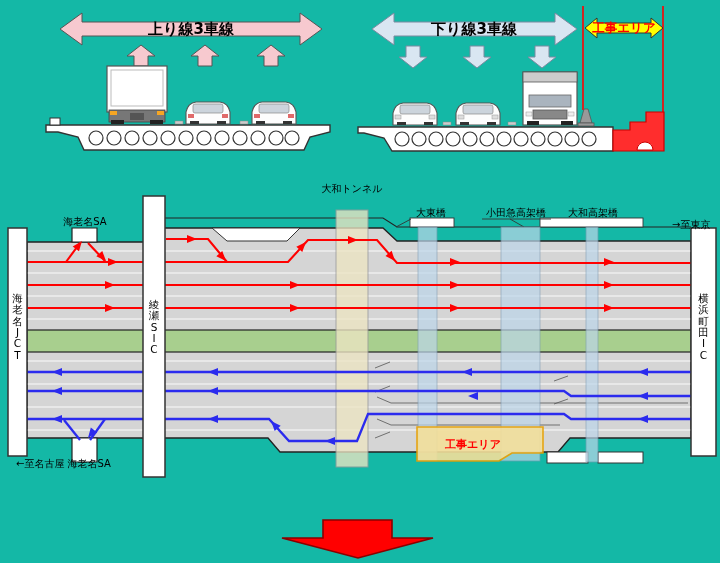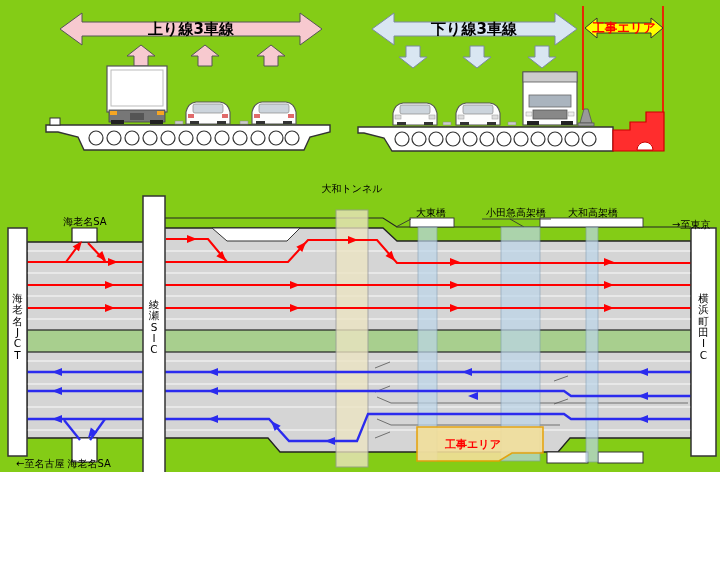--- a/index.html
+++ b/index.html
@@ -1,16 +1,16 @@
 <!DOCTYPE html>
 <html><head>
 <meta charset="utf-8">
 <style>
   html,body{margin:0;padding:0;background:#fff;}
-  .stage{width:720px;height:472px;position:relative;background:#84cc16;overflow:hidden;}
+  .stage{width:720px;height:563px;position:relative;background:#14b8a6;overflow:hidden;}
   svg{display:block;}
   text{font-family:"DejaVu Sans","Liberation Sans",sans-serif;fill:#000;}
   .lbl{font-size:10px;}
   .hdr{font-size:15px;font-weight:bold;}
   .hdr-red{font-size:12.5px;font-weight:bold;fill:#ff0000;}
   .red-lbl{font-size:11px;font-weight:bold;fill:#ff0000;}
   .vtext{font-size:10.5px;}
 </style>
 </head>
 <body>

